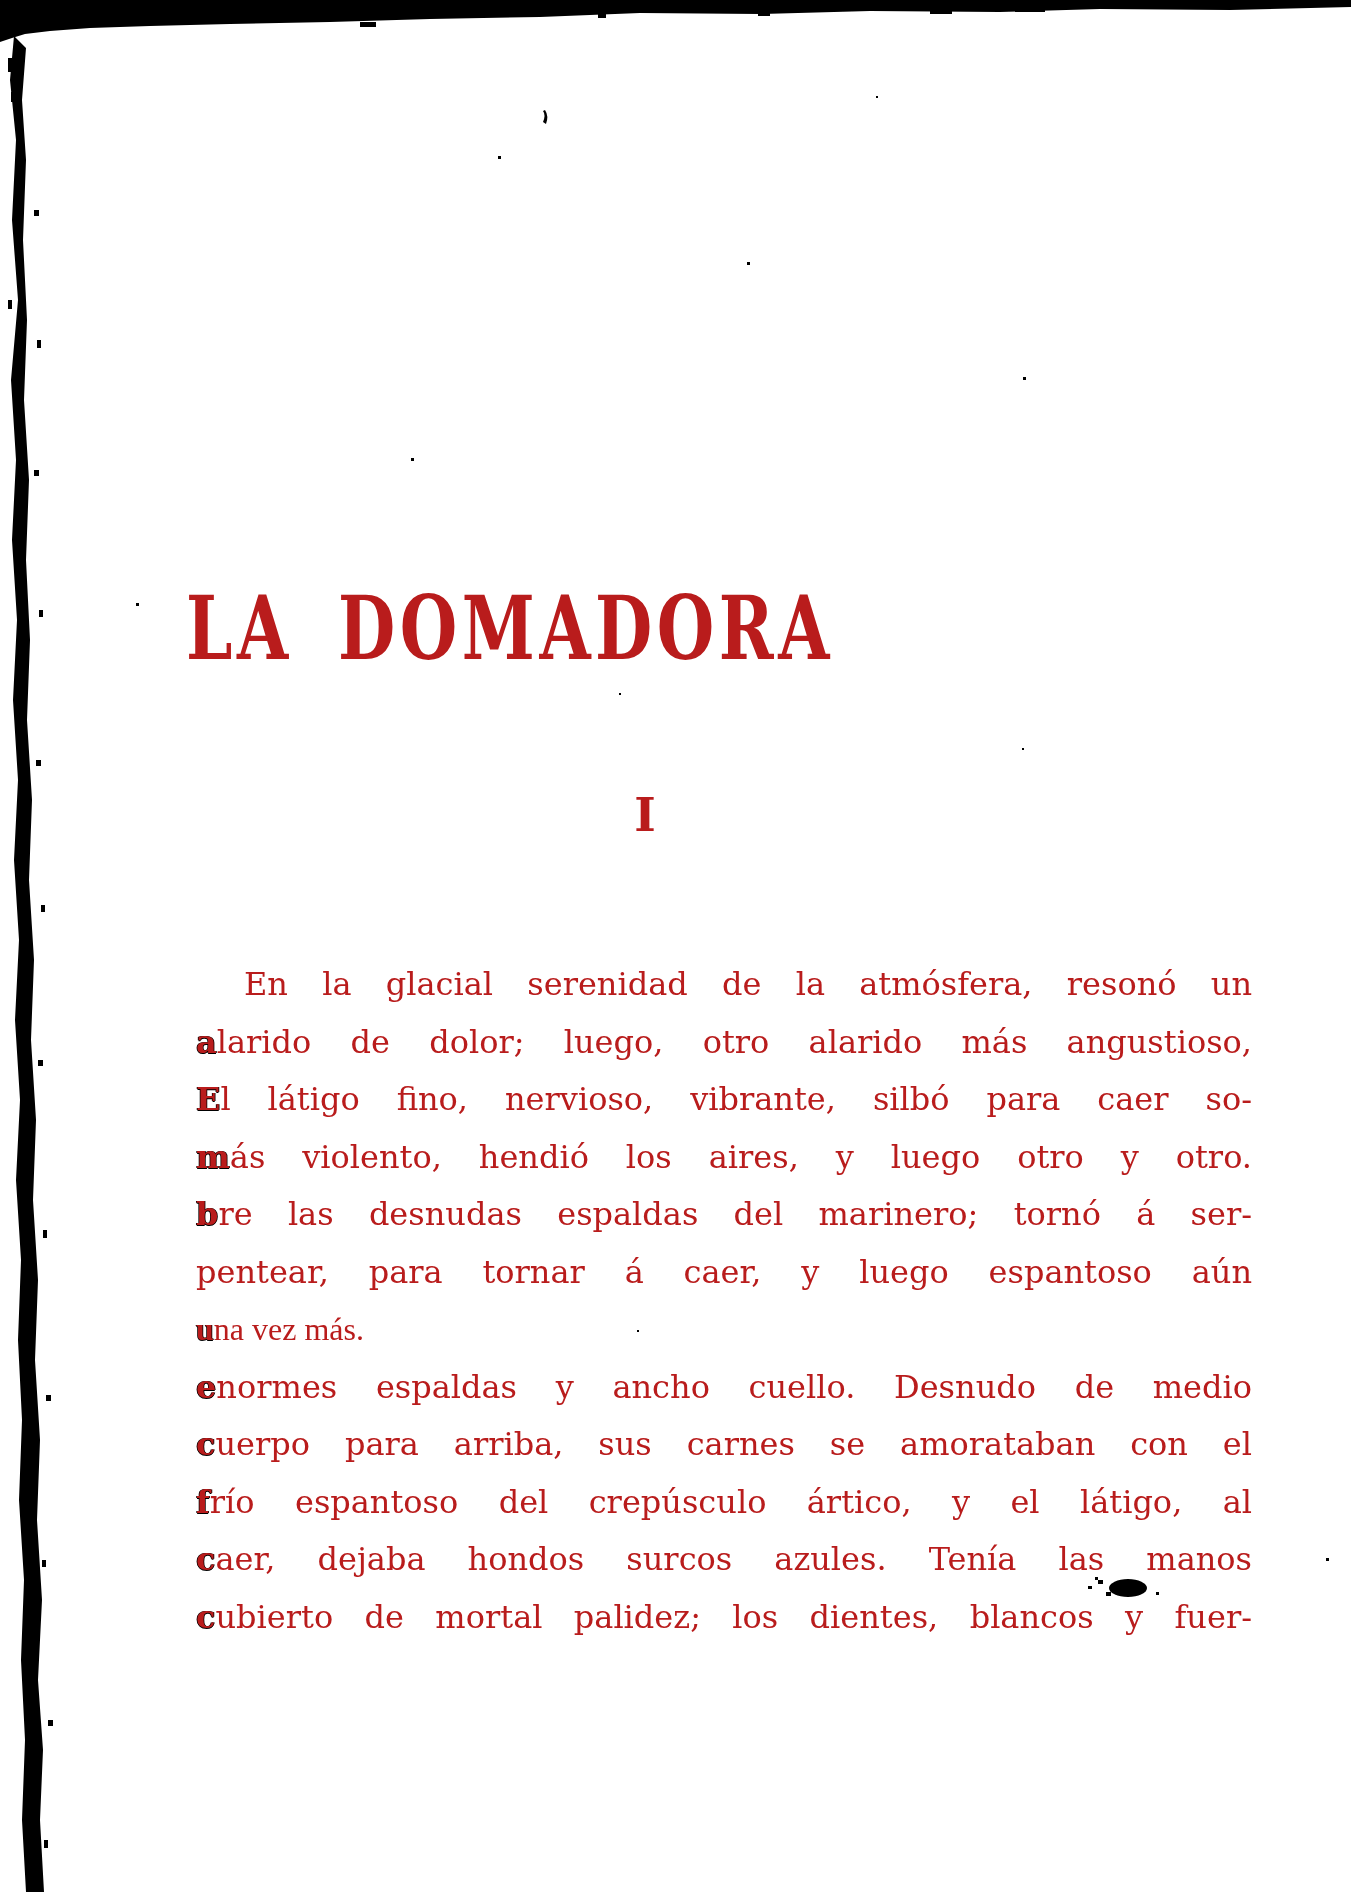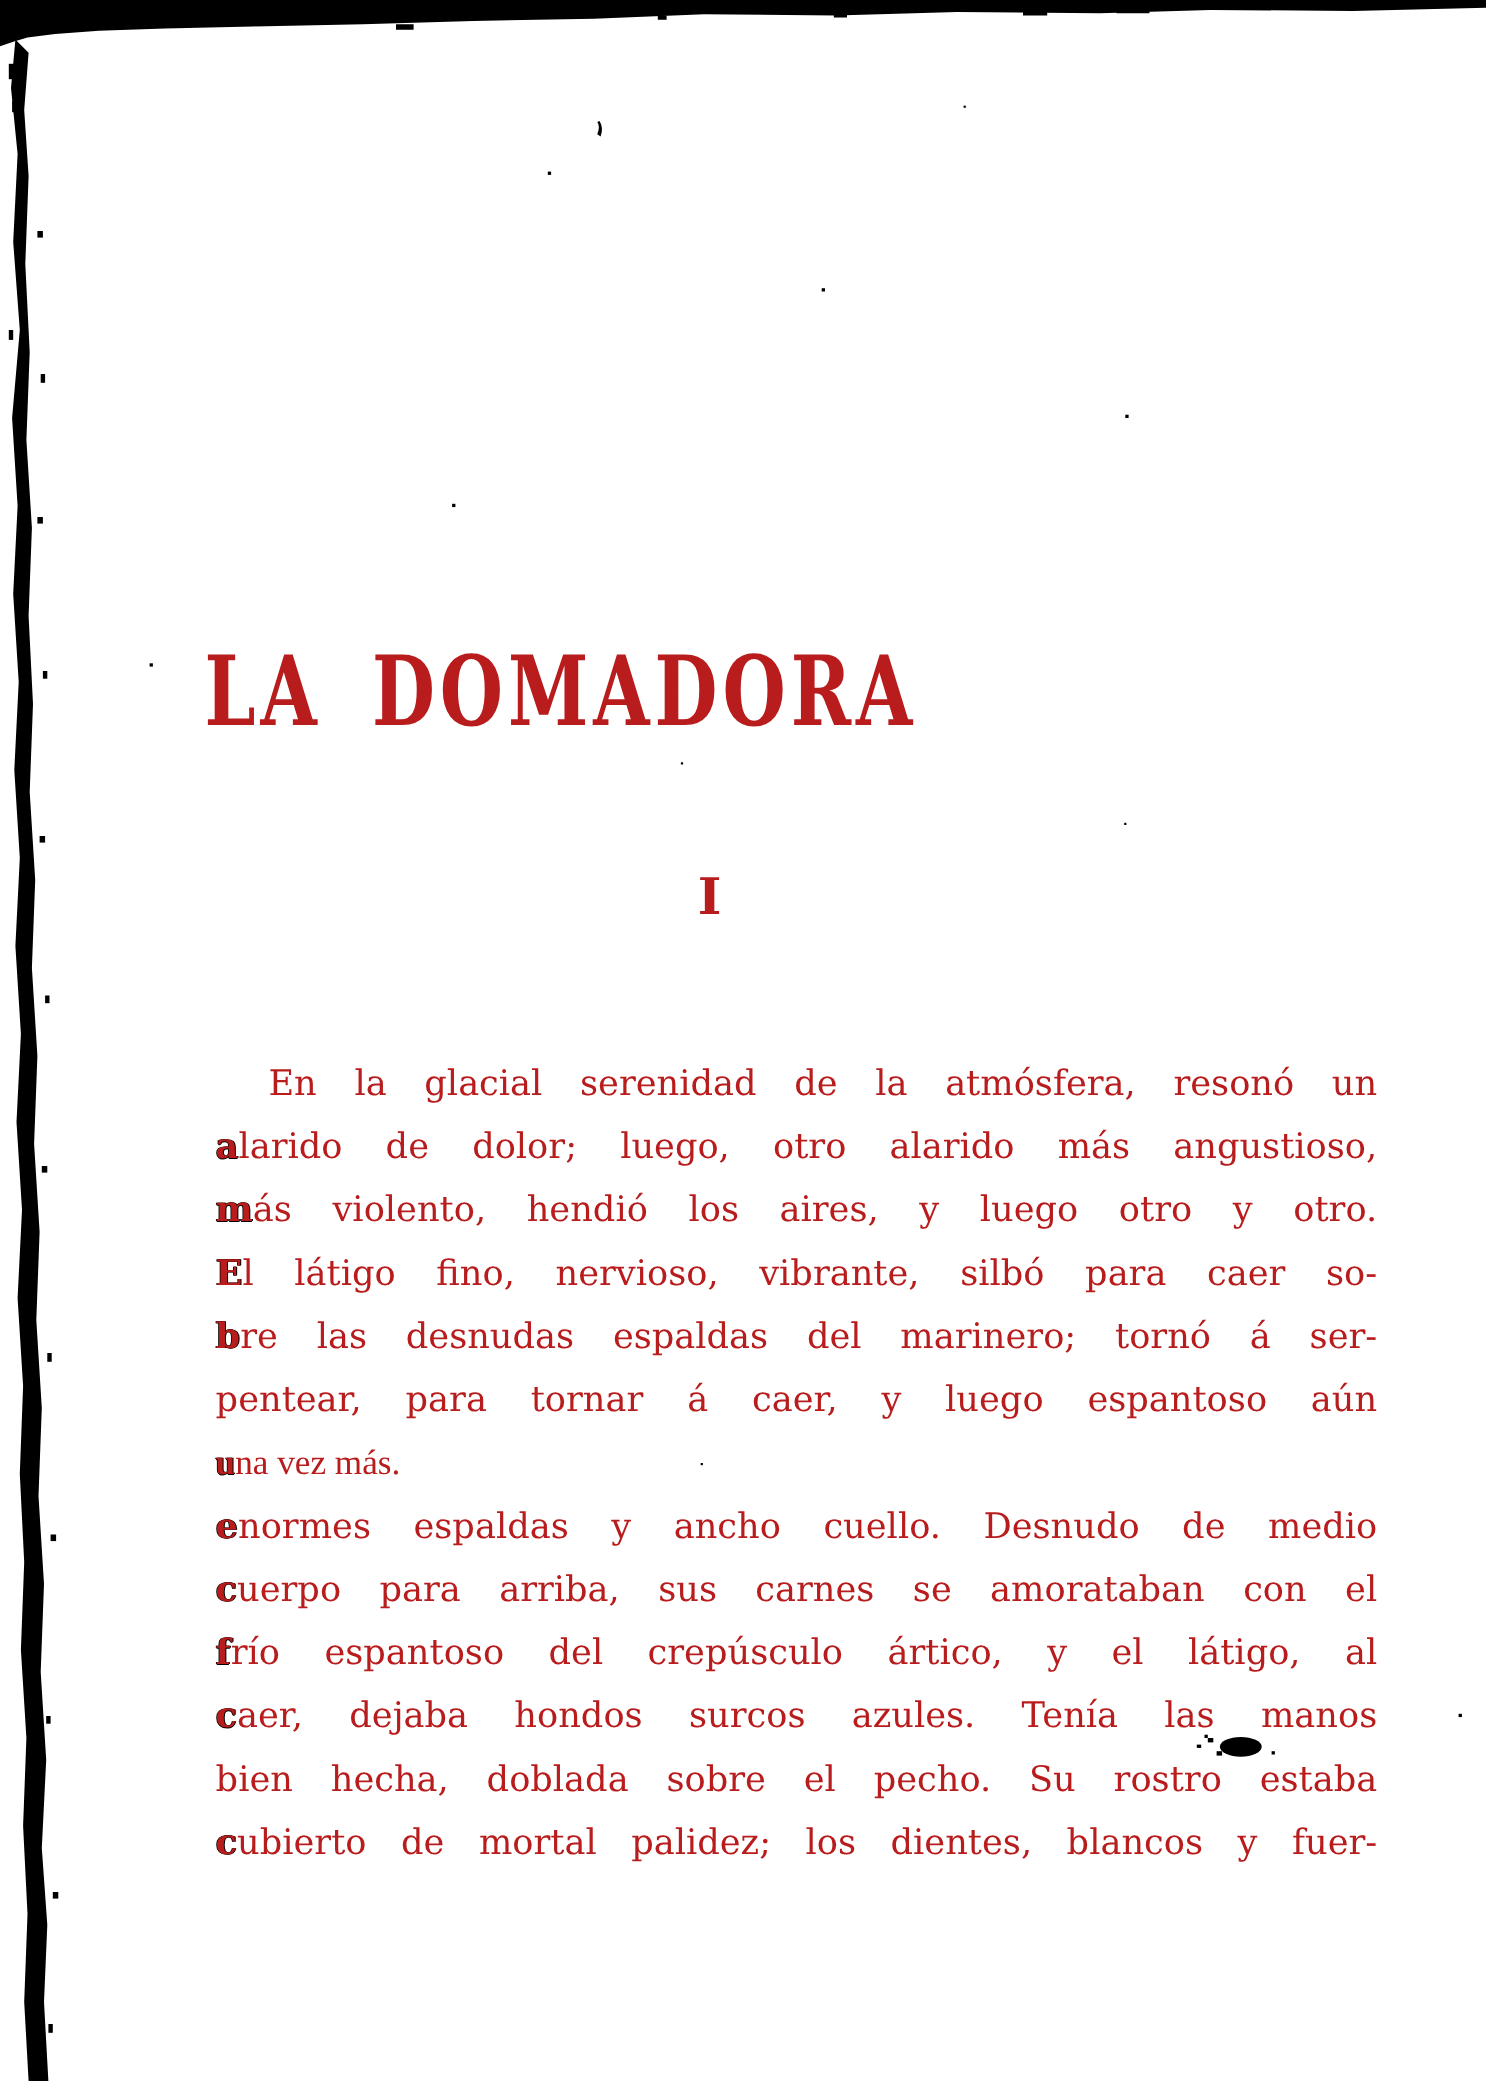--- a/index.html
+++ b/index.html
@@ -115,26 +115,25 @@
     </g>
   </svg>
 
   <h1 class="title">LA DOMADORA</h1>
 
   <div class="chapter">I</div>
 
   <div class="body-text" id="body-lines">
       <div class="line indent">En la glacial serenidad de la atmósfera, resonó un</div>
       <div class="line"><span class="heavy">a</span>larido de dolor; luego, otro alarido más angustioso,</div>
+      <div class="line"><span class="heavy">E</span>l látigo fino, nervioso, vibrante, silbó para caer so-</div>
       <div class="line"><span class="heavy">m</span>ás violento, hendió los aires, y luego otro y otro.</div>
-      <div class="line"><span class="heavy">E</span>l látigo fino, nervioso, vibrante, silbó para caer so-</div>
       <div class="line"><span class="heavy">b</span>re las desnudas espaldas del marinero; tornó á ser-</div>
       <div class="line">pentear, para tornar á caer, y luego espantoso aún</div>
       <div class="line no-justify"><span class="heavy">u</span>na vez más.</div>
       <div class="line"><span class="heavy">e</span>normes espaldas y ancho cuello. Desnudo de medio</div>
       <div class="line"><span class="heavy">c</span>uerpo para arriba, sus carnes se amorataban con el</div>
       <div class="line"><span class="heavy">f</span>río espantoso del crepúsculo ártico, y el látigo, al</div>
       <div class="line"><span class="heavy">c</span>aer, dejaba hondos surcos azules. Tenía las manos</div>
-      <div class="line">bien hecha, doblada sobre el pecho. Su rostro estaba</div>
       <div class="line"><span class="heavy">c</span>ubierto de mortal palidez; los dientes, blancos y fuer-</div>
     </div>
 
 </div>
 
 </body></html>

